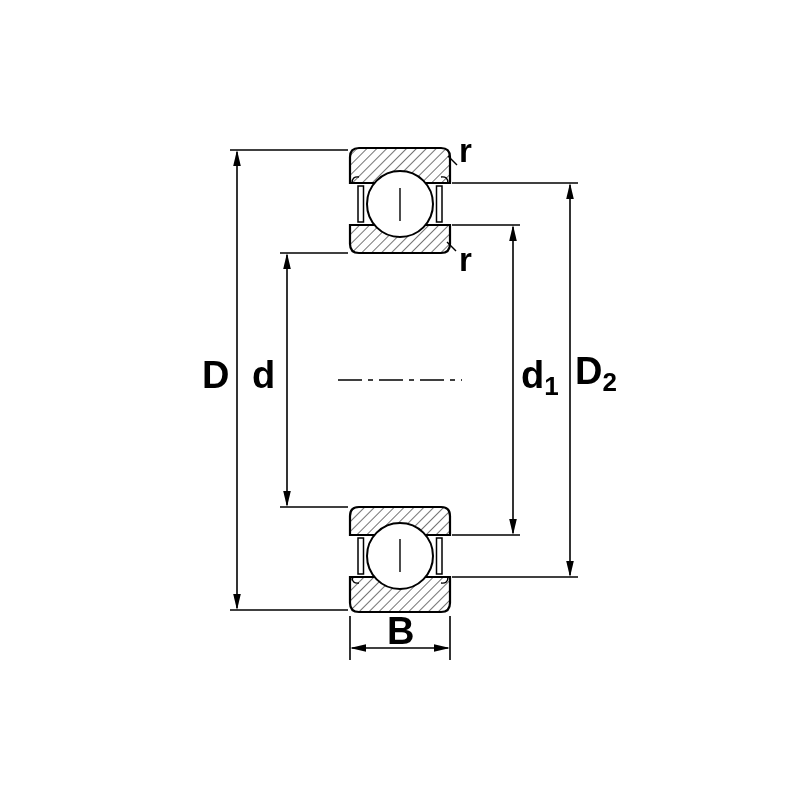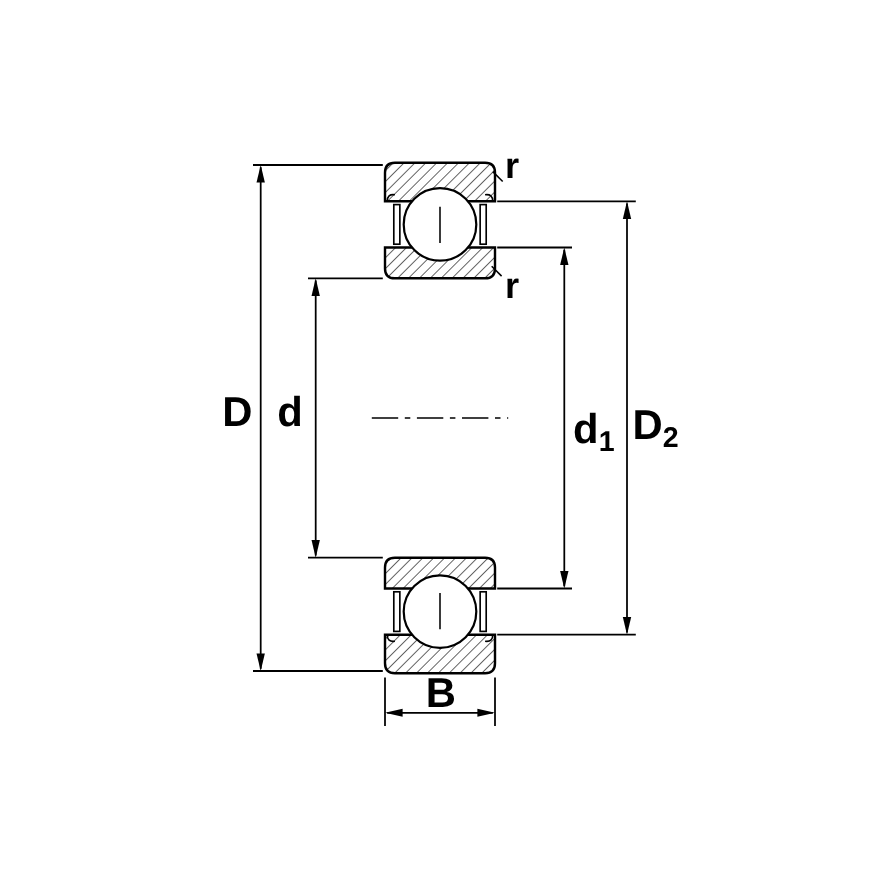--- a/index.html
+++ b/index.html
@@ -93,25 +93,25 @@
     </g>
 
     <line x1="457" y1="165" x2="448" y2="156" stroke="#000" stroke-width="1.4"></line>
     <line x1="456" y1="251" x2="447" y2="242" stroke="#000" stroke-width="1.4"></line>
   </svg>
 
   <div class="dim-label" style="left:202px;top:356px">D</div>
 
   <div class="dim-label" style="left:252px;top:356px">d</div>
 
-  <div class="dim-label" style="left:521px;top:372px">
+  <div class="dim-label" style="left:521px;top:356px">
     <span>d</span><span class="sub">1</span>
   </div>
 
-  <div class="dim-label" style="left:575px;top:368px">
+  <div class="dim-label" style="left:575px;top:352px">
     <span>D</span><span class="sub">2</span>
   </div>
 
   <div class="dim-label" style="left:387px;top:612px">B</div>
 
   <div class="dim-label r-label" style="left:459px;top:134px">r</div>
 
   <div class="dim-label r-label" style="left:459px;top:243px">r</div>
 
 </div>

